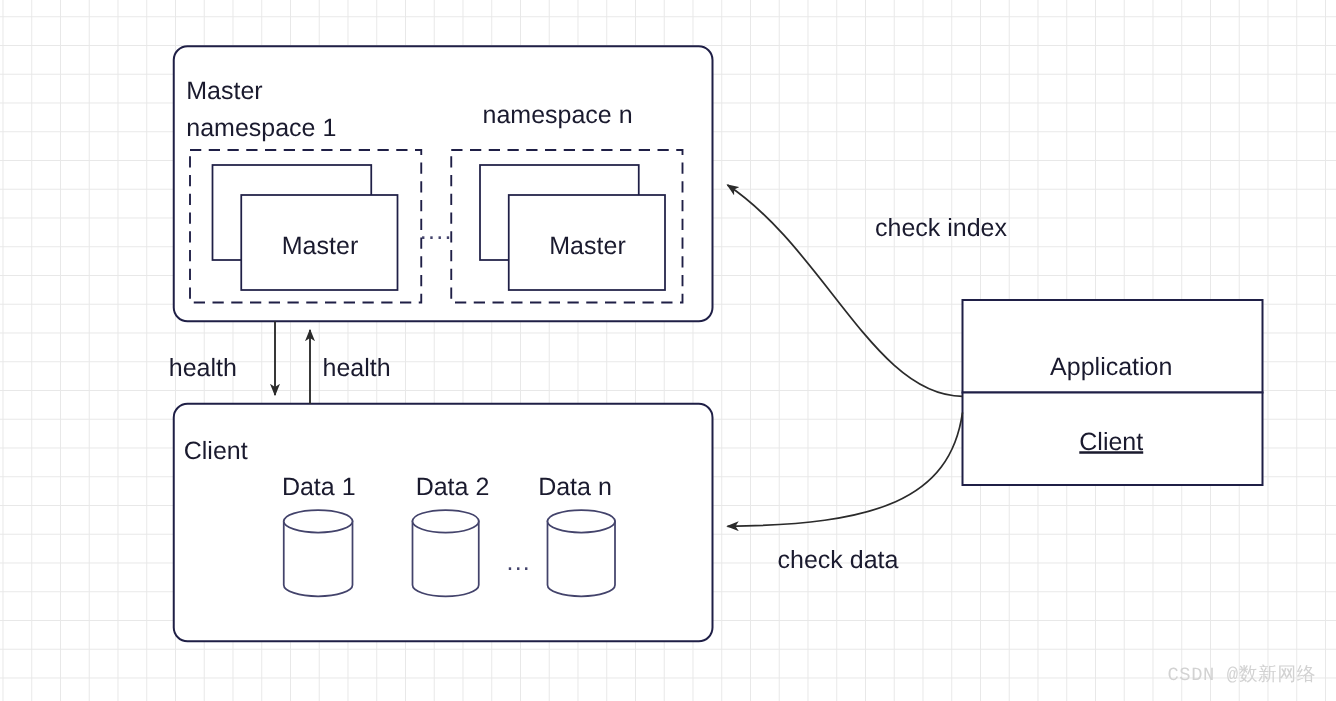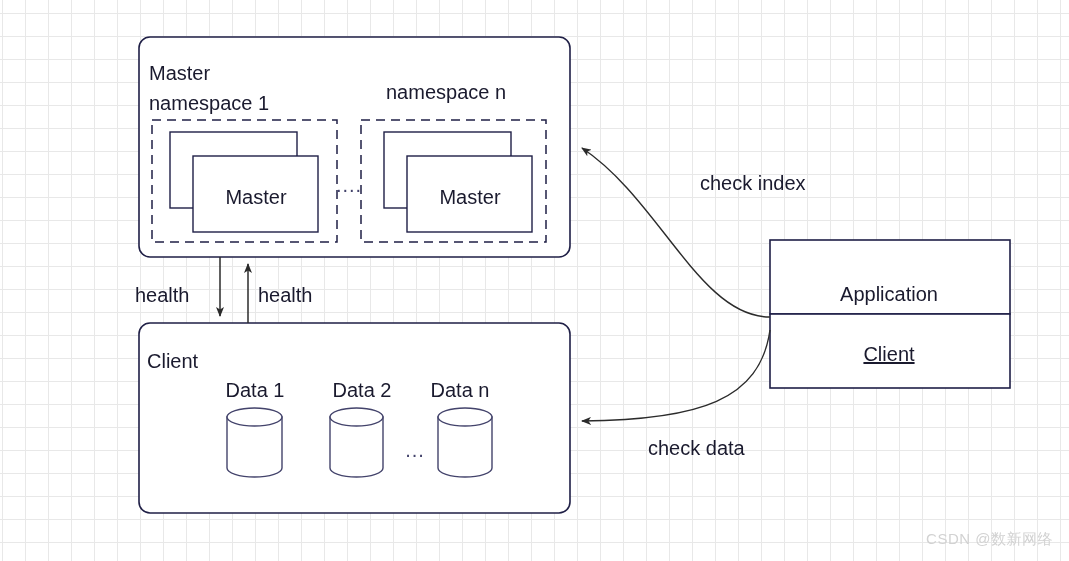--- a/index.html
+++ b/index.html
@@ -38,21 +38,21 @@
   }
   .dgm-text.centered {
     transform: translateX(-50%);
     text-align: center;
   }
   .watermark {
     position: absolute;
     right: 16px;
     bottom: 12px;
     color: #d2d2d2;
-    font-family: Liberation Sans, sans-serif;
+    font-family: Liberation Mono, monospace;
     font-size: 15px;
     white-space: nowrap;
     letter-spacing: 0.5px;
   }
 </style>
 </head>
 <body>
 
 <div id="canvas">
 
@@ -133,17 +133,17 @@
   <div class="dgm-text centered" style="left:889px; top:284px;">Application</div>
 
   <div class="dgm-text centered" style="left:889px; top:344px;text-decoration:underline;">Client</div>
 
   <div class="dgm-text" style="left:135px; top:285px;">health</div>
 
   <div class="dgm-text" style="left:258px; top:285px;">health</div>
 
   <div class="dgm-text" style="left:700px; top:173px;">check index</div>
 
-  <div class="dgm-text" style="left:648px; top:438px;">check data</div>
+  <div class="dgm-text" style="left:622px; top:438px;">check data</div>
 
   <div class="watermark">CSDN @数新网络</div>
 
 </div>
 
 </body></html>

